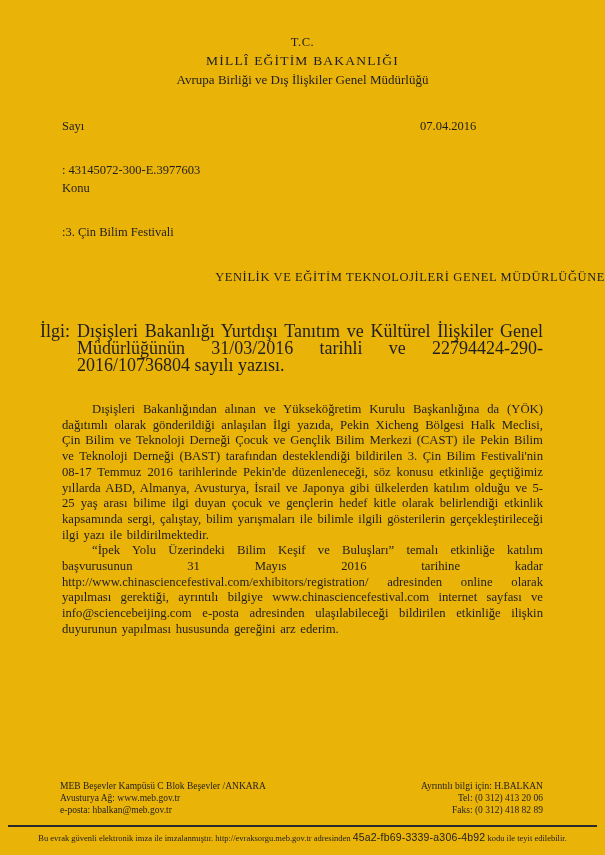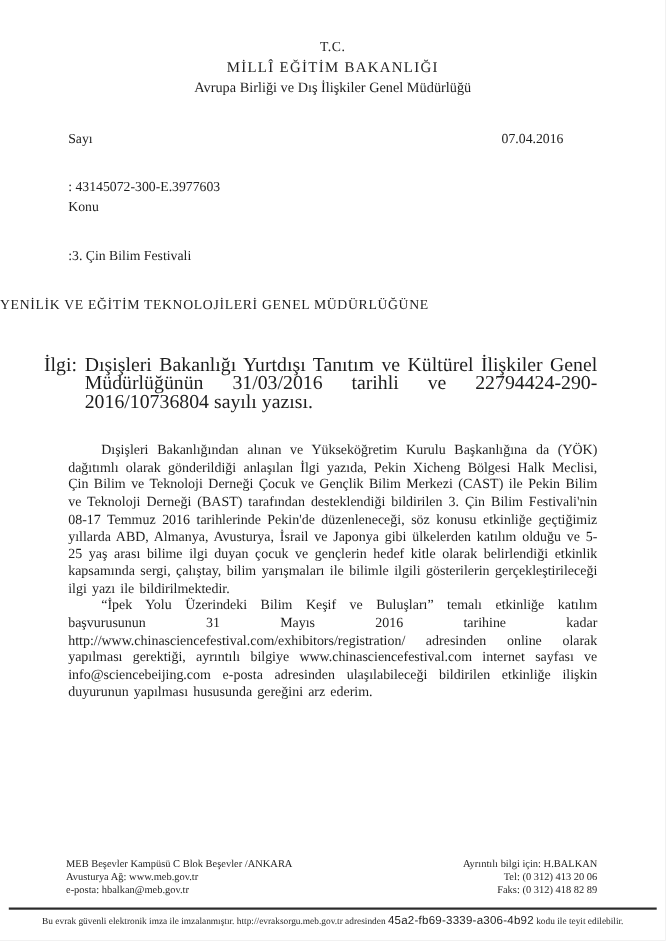--- a/index.html
+++ b/index.html
@@ -1,21 +1,21 @@
 <!DOCTYPE html>
 <html lang="tr"><head>
 <meta charset="utf-8">
 <style>
   html, body { margin: 0; padding: 0; background: #e8e8e8; }
   .page {
     position: relative;
     width: 605px;
     height: 855px;
     margin: 0 auto;
-    background: #ffffff;
+    background: #eab308;
     color: #1e1e1e;
     font-family: "Liberation Serif", serif;
     overflow: hidden;
     box-sizing: border-box;
   }
   .letterhead {
     padding-top: 33px;
     text-align: center;
     line-height: 18px;
   }
@@ -25,27 +25,28 @@
 
   .meta {
     position: relative;
     margin: 28px 62px 0 62px;
     font-size: 12.5px;
     line-height: 18px;
   }
   .meta-row { display: flex; flex-direction: column; }
   .meta-label { width: 34px; flex: 0 0 auto; }
   .meta-value { white-space: pre; margin-top: 26px; }
-  .doc-date { position: absolute; left: 394px; top: 0; }
+  .doc-date { position: absolute; left: 358px; top: 0; }
 
   .recipient {
     margin-top: 29px;
-    text-align: left;
+    text-align: right;
     font-size: 12.5px;
     letter-spacing: 0.6px;
+    padding-left: 35px;
   }
 
   .reference {
     display: flex;
     margin: 38px 62px 0 40px;
     font-size: 18px;
     line-height: 17px;
   }
   .reference .ref-label { width: 37px; flex: 0 0 auto; }
   .reference .ref-text { flex: 1; text-align: justify; }

